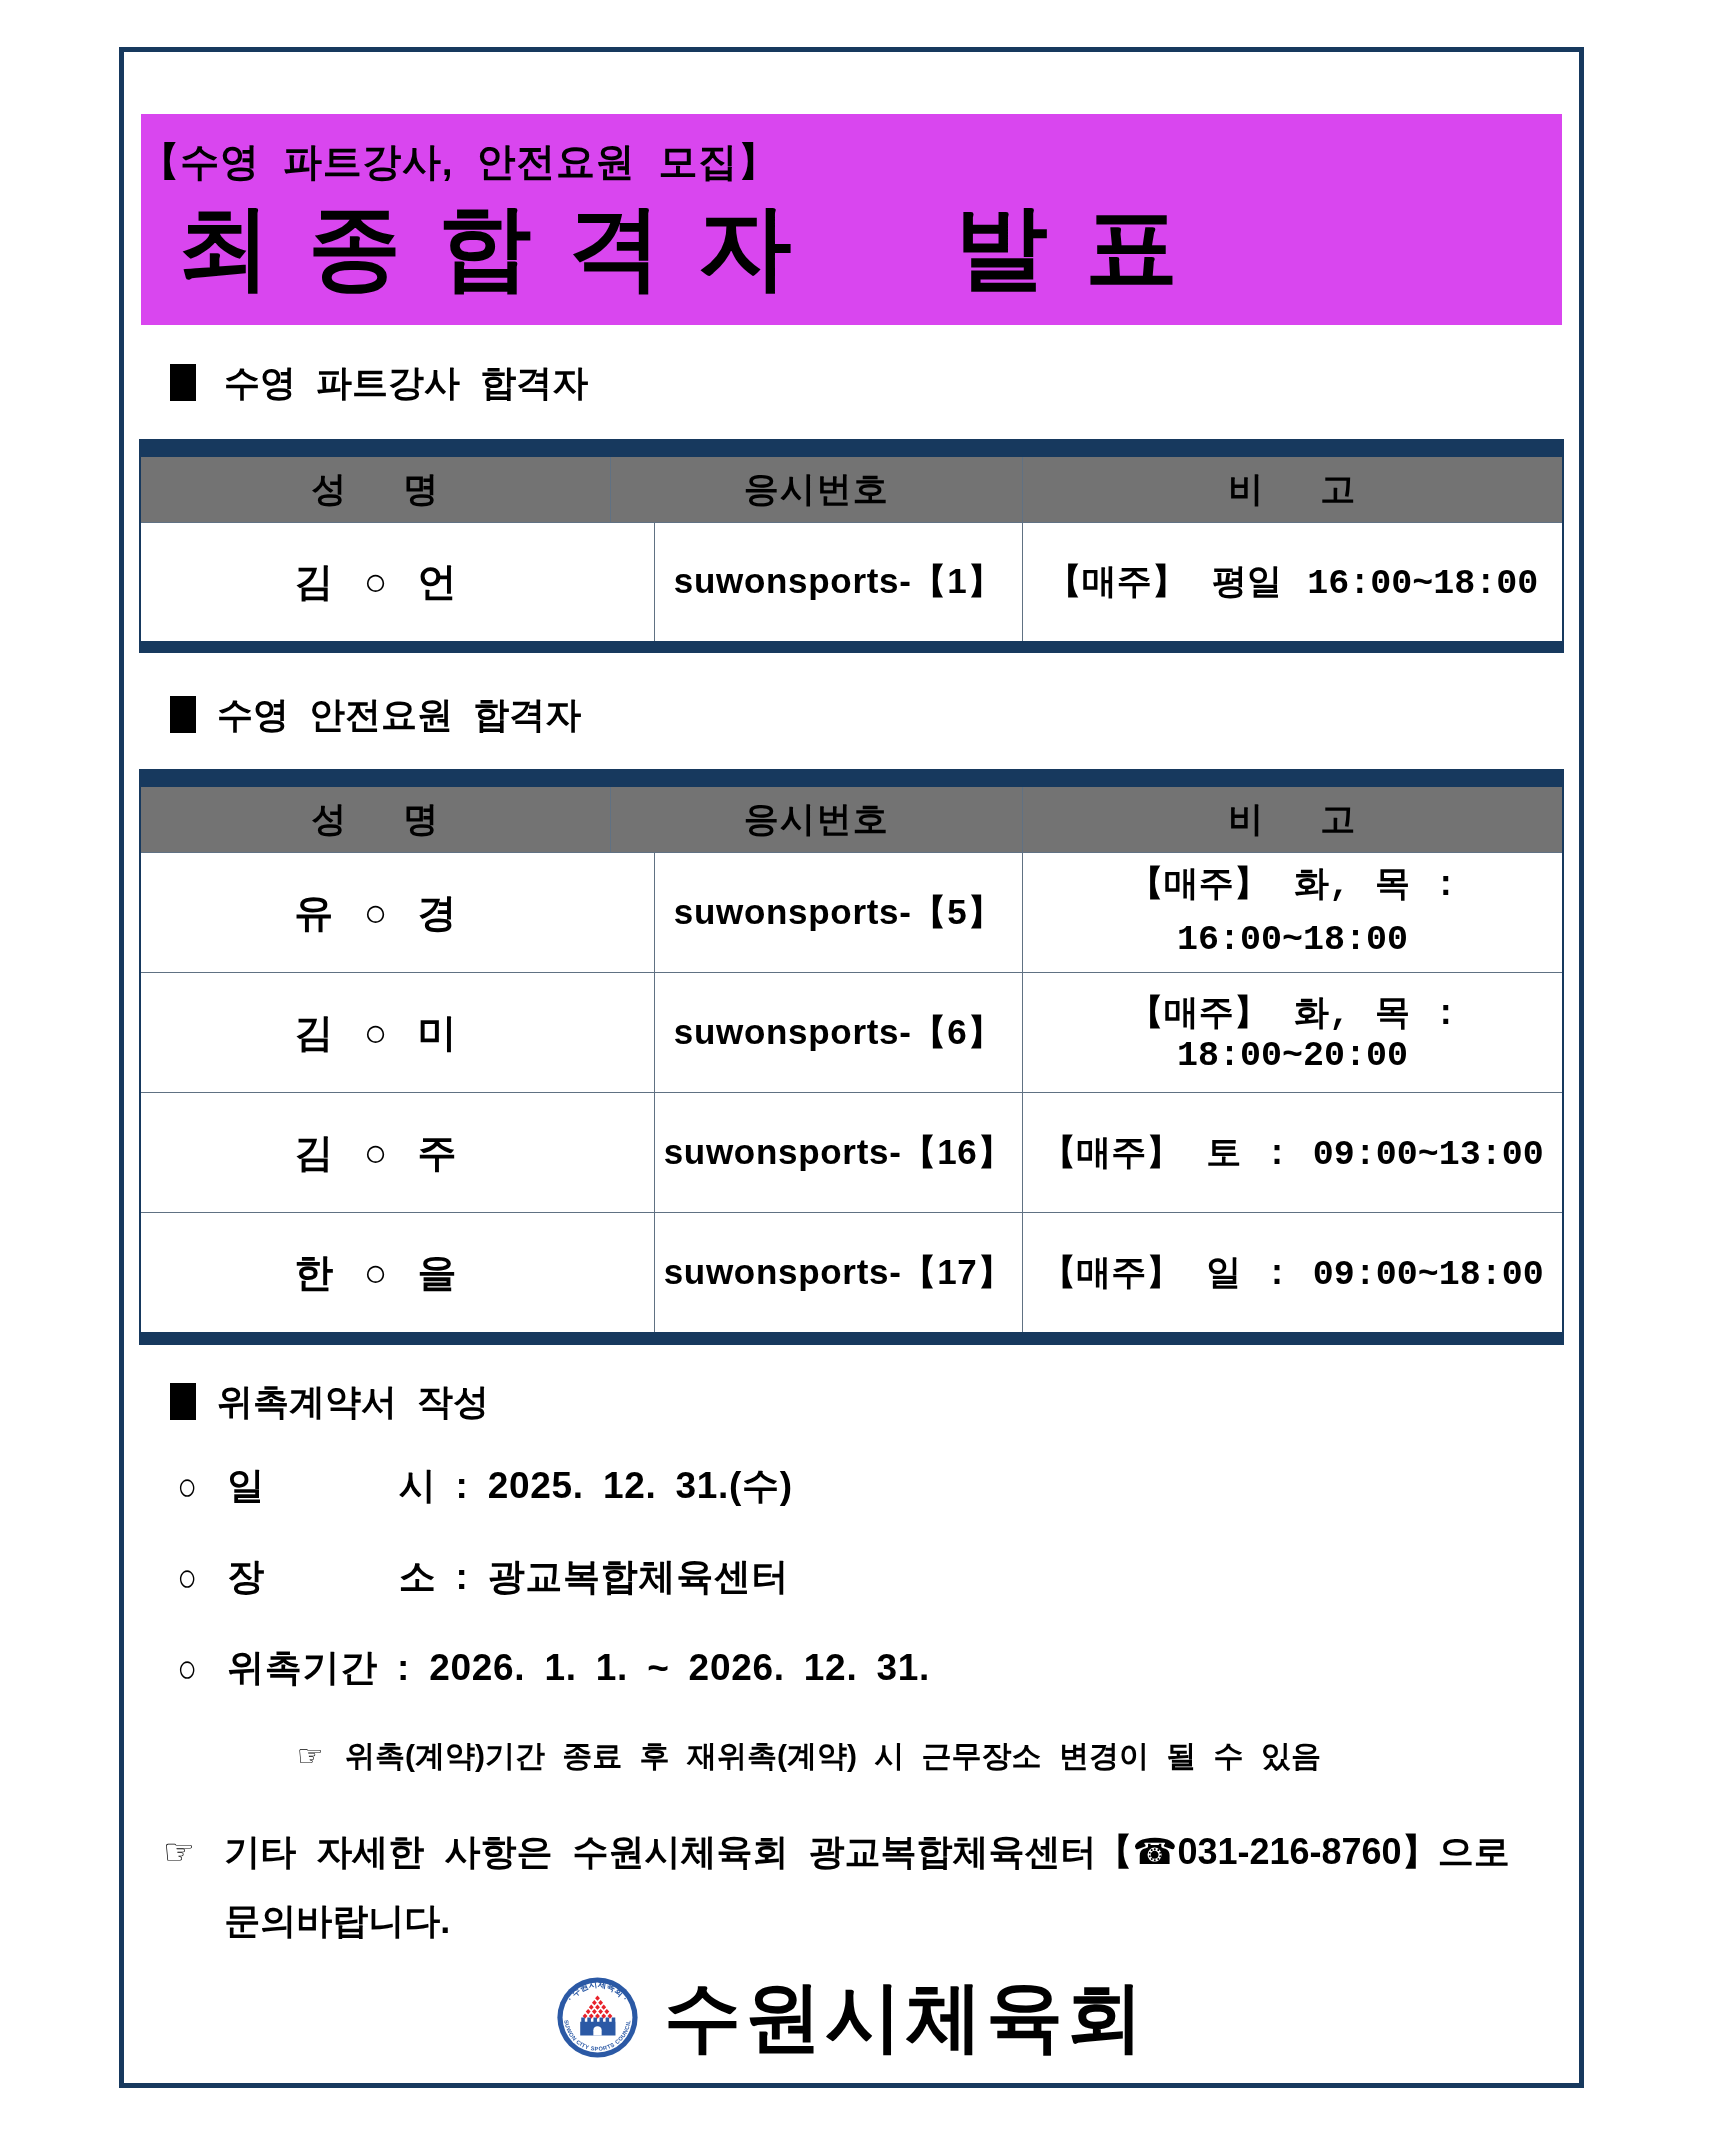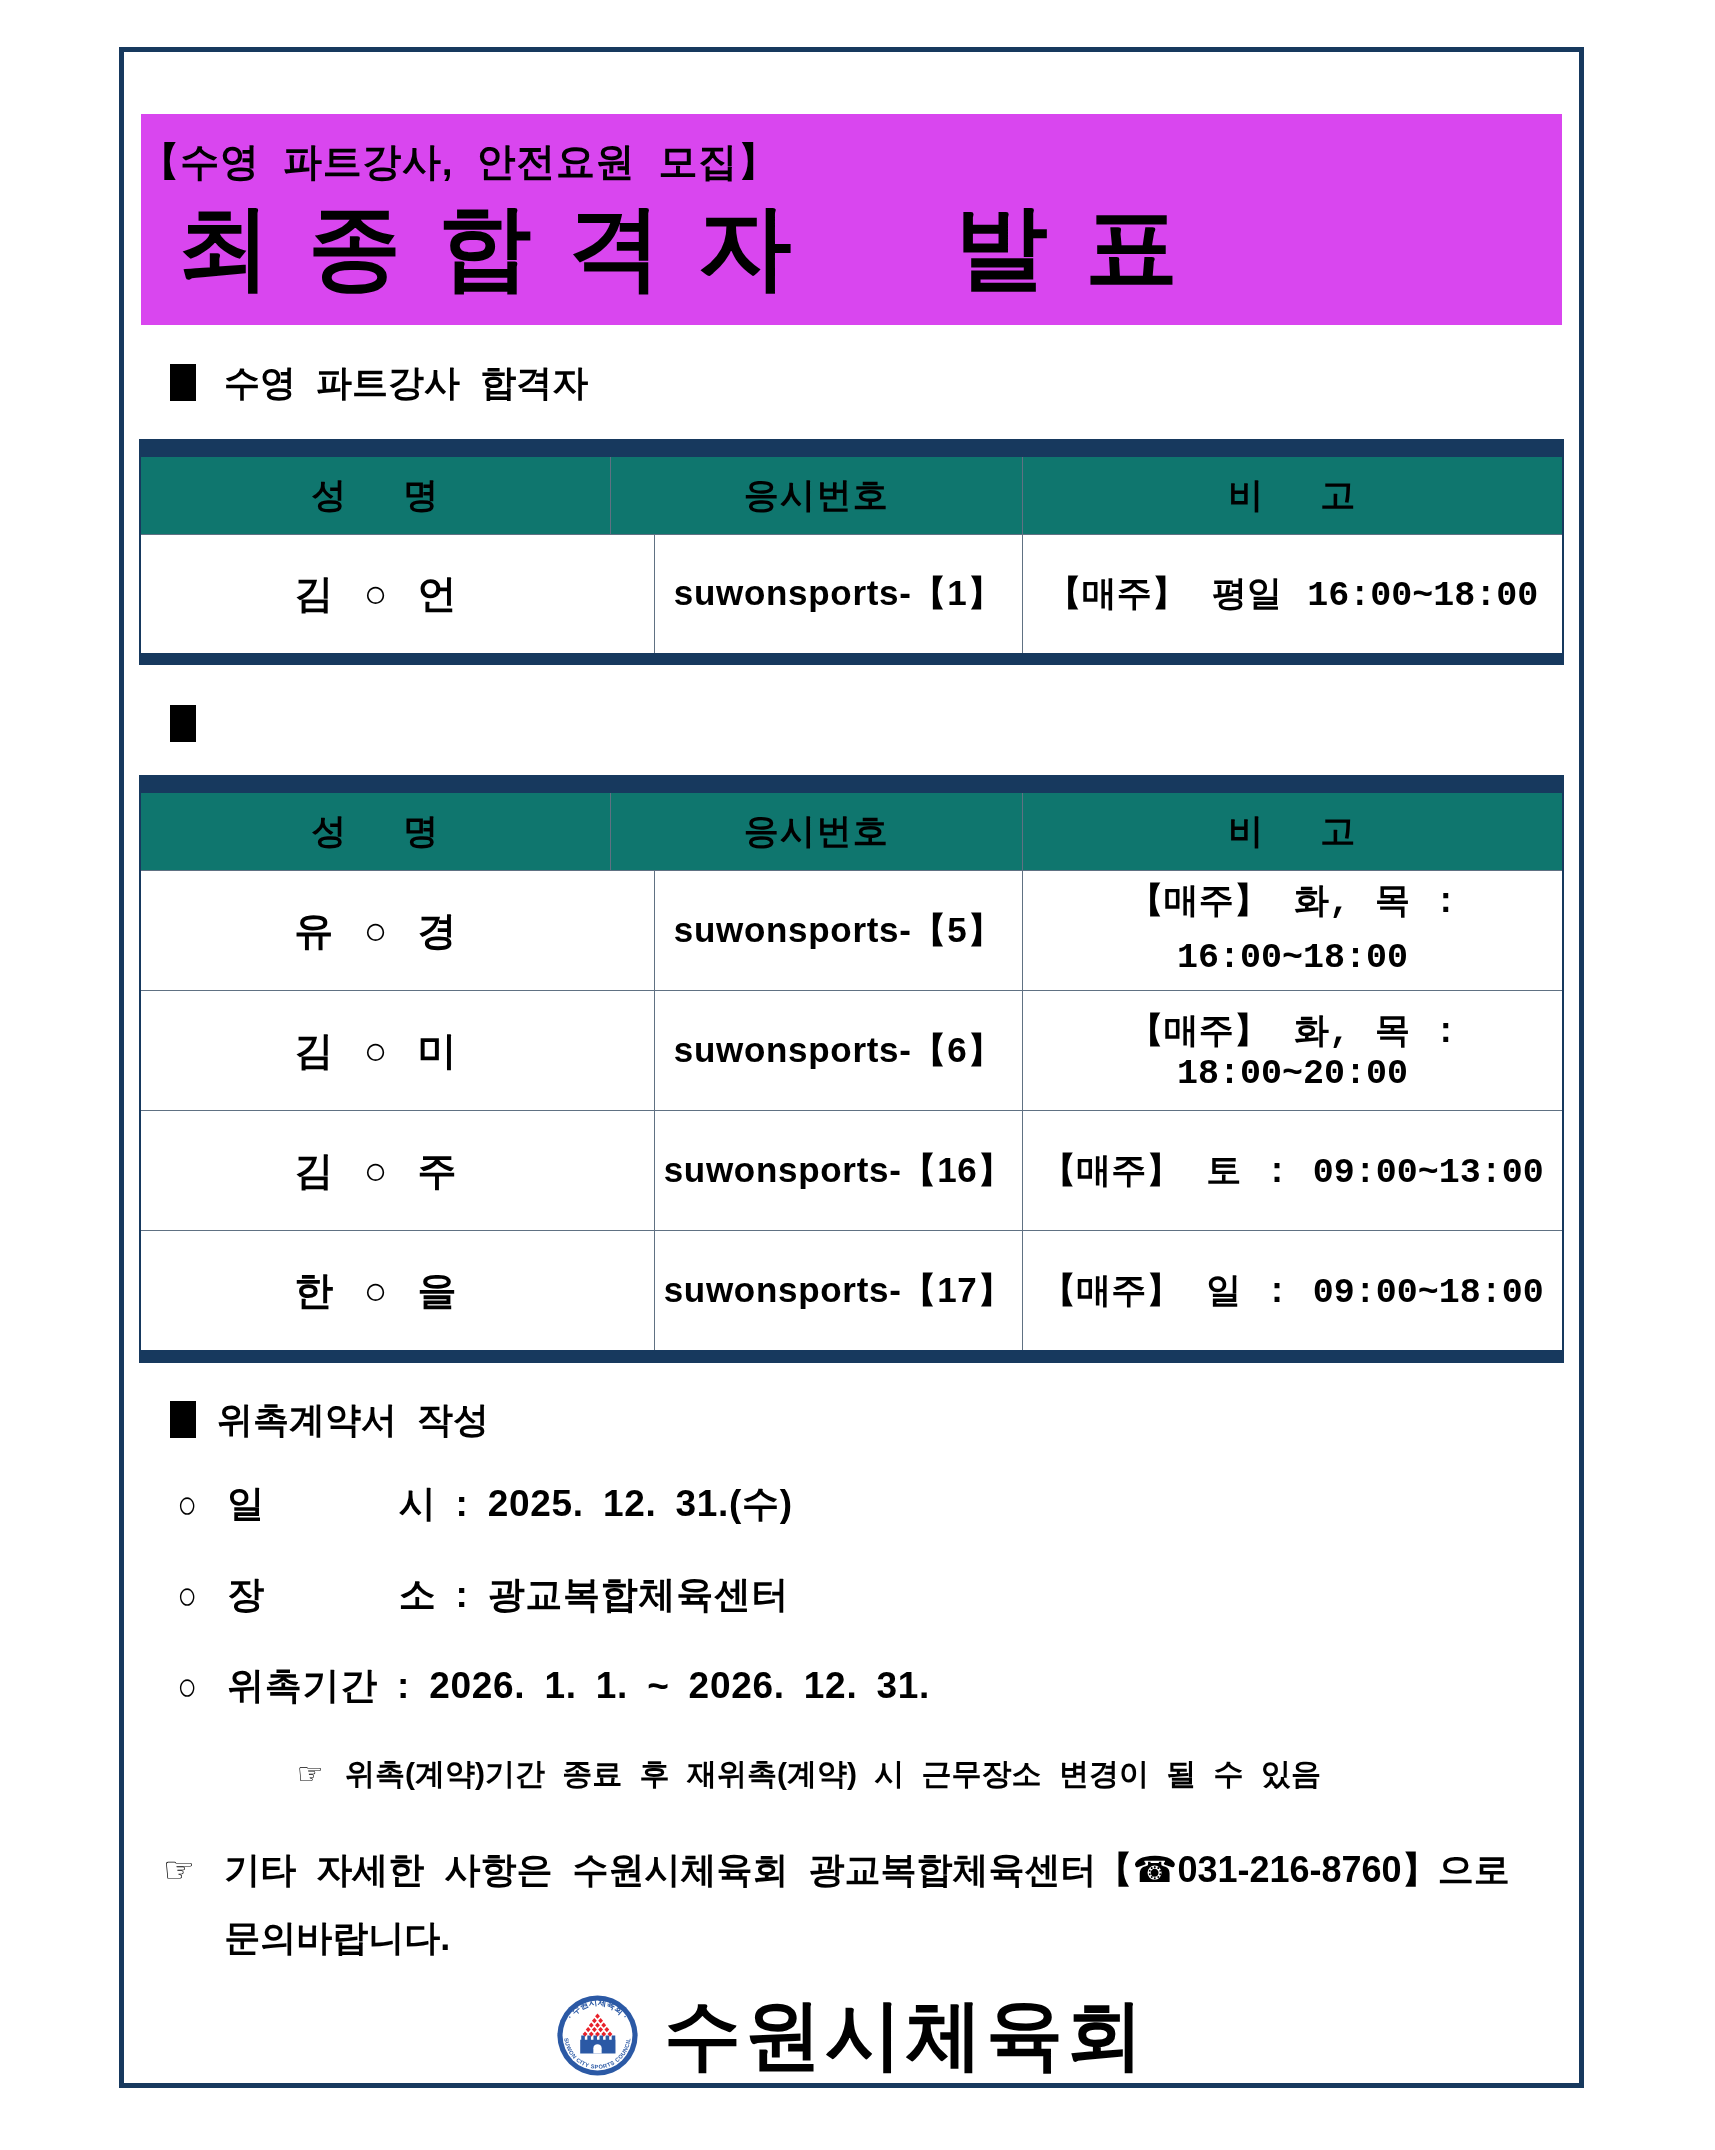--- a/index.html
+++ b/index.html
@@ -39,21 +39,21 @@
   .tbl { margin:35px 15px 0 15px; border-left:2.1px solid #17395e; border-right:2.1px solid #17395e; }
   .tbl.t2 { margin-top:33px; }
   .bar { height:18px; background:#17395e; }
   .bar.bottom { height:12.4px; }
   .row { display:grid; grid-template-columns:33% 29% 38%; }
   .cell {
     display:flex; align-items:center; justify-content:center;
     border-left:1.4px solid #607183; text-align:center;
   }
   .cell:first-child { border-left:none; }
-  .thead { background:#0f766e; height:77px; font-size:35px; letter-spacing:1.4px; }
+  .thead { background:#737373; height:65px; font-size:35px; letter-spacing:1.4px; }
   .trow { background:#fff; height:118px; border-top:1.4px solid #607183; }
   .tbl.t2 .trow { height:119px; }
   .trow .name { font-size:39px; word-spacing:0.50em; }
   .trow .num  { font-size:35px; letter-spacing:0.7px;margin-left:44px; }
   .trow .note { font-size:35px; word-spacing:0.12em;font-family:Liberation Mono, monospace; }
   .note-wrap { display:flex; flex-direction:column; align-items:flex-start; line-height:1.55; }
   .note-l2 { padding-left:124px; }
 
   
   .citem {
@@ -103,20 +103,21 @@
       <div class="row trow">
         <div class="cell name">김 ○ 언</div>
         <div class="cell num">suwonsports-【1】</div>
         <div class="cell note">【매주】 평일 16:00~18:00</div>
       </div>
       <div class="bar bottom"></div>
     </div>
 
     <div class="sec-heading h2">
       <span class="sq"></span>
+      <span>수영 안전요원 합격자</span>
     </div>
 
     <div class="tbl t2">
       <div class="bar top"></div>
       <div class="row thead">
         <div class="cell ws">성     명</div>
         <div class="cell ws">응시번호</div>
         <div class="cell ws">비     고</div>
       </div>
       <div class="row trow">

